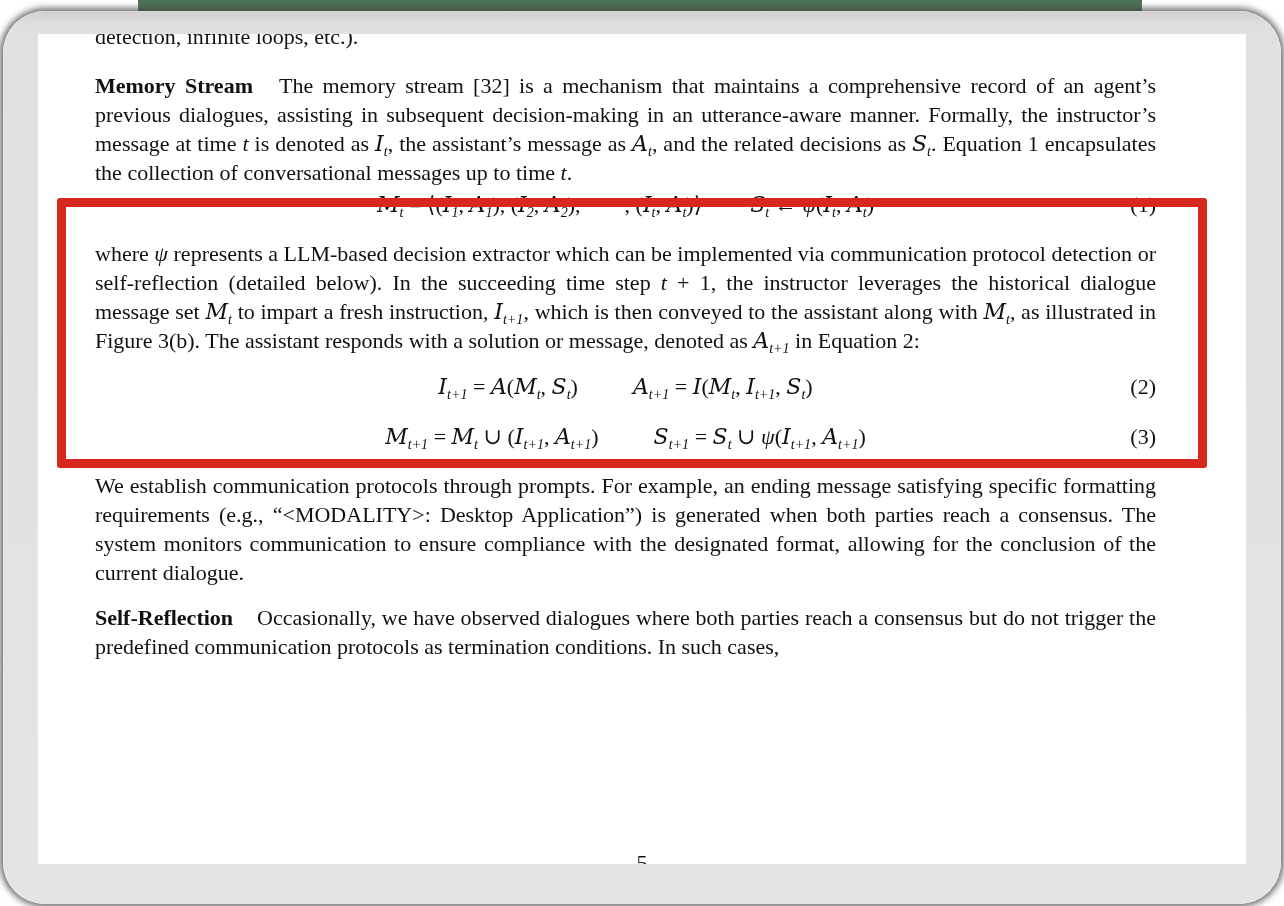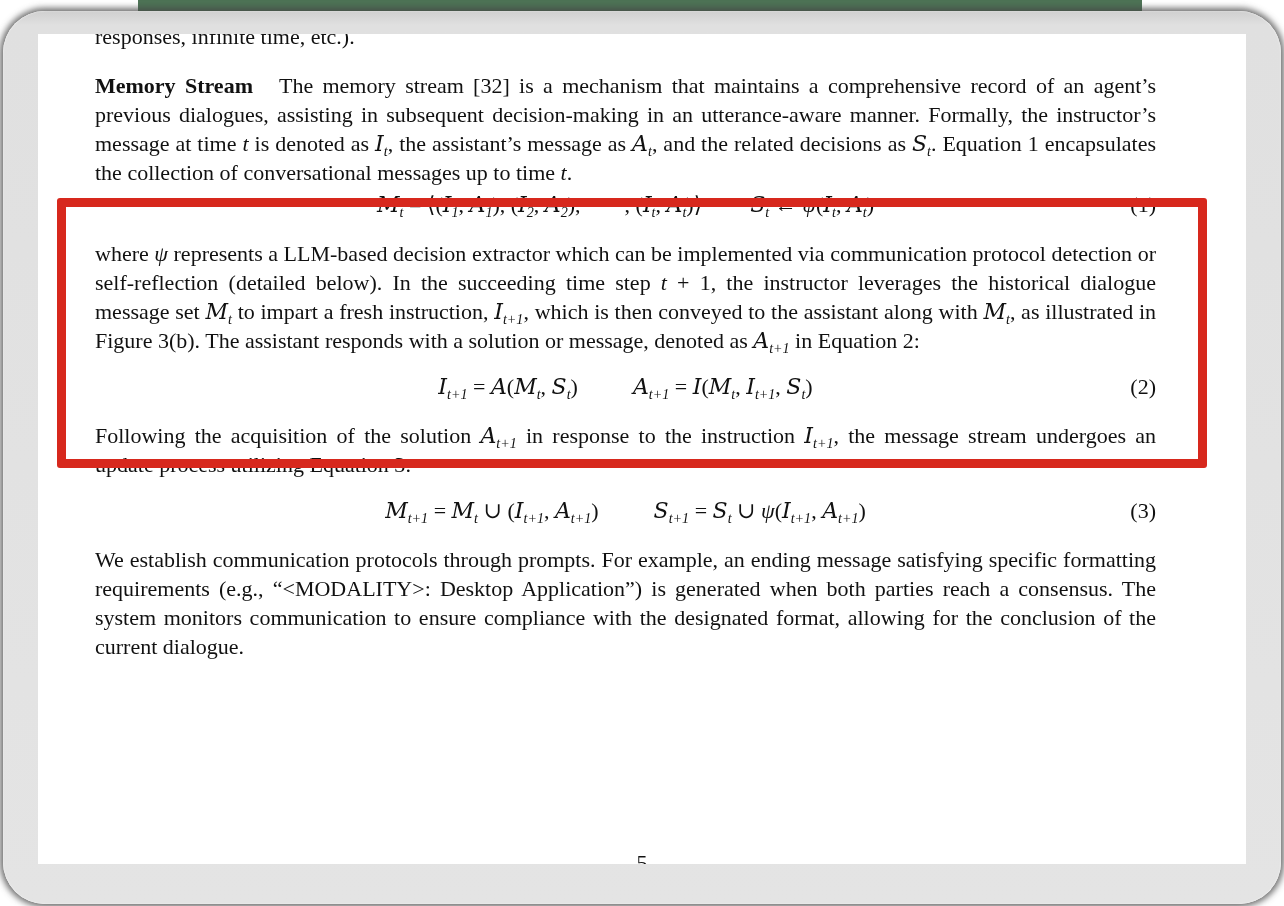--- a/index.html
+++ b/index.html
@@ -52,45 +52,45 @@
 </head>
 <body>
 
 <div class="root">
 
   <div class="slide-strip"></div>
 
   <div class="window">
     <div class="page">
 
-      <div class="para clipped">responses, infinite time, etc.).</div>
+      <div class="para clipped">detection, infinite loops, etc.).</div>
 
       <div class="para para-memory"><span class="seg-b">Memory Stream</span><span class="gap" style="width: 26px;"></span><span class="seg-t">The memory stream [32] is a mechanism that maintains a comprehensive record of an agent’s previous dialogues, assisting in subsequent decision-making in an utterance-aware manner. Formally, the instructor’s message at time </span><span class="seg-i">t</span><span class="seg-t"> is denoted as </span><span class="seg-m">I</span><sub class="seg-s">t</sub><span class="seg-t">, the assistant’s message as </span><span class="seg-m">A</span><sub class="seg-s">t</sub><span class="seg-t">, and the related decisions as </span><span class="seg-m">S</span><sub class="seg-s">t</sub><span class="seg-t">. Equation 1 encapsulates the collection of conversational messages up to time </span><span class="seg-i">t</span><span class="seg-t">.</span></div>
 
       <div class="equation">
         <span class="eq-body"><span class="seg-m">M</span><sub class="seg-s">t</sub><span class="seg-t"> = ⟨(</span><span class="seg-m">I</span><sub class="seg-s">1</sub><span class="seg-t">, </span><span class="seg-m">A</span><sub class="seg-s">1</sub><span class="seg-t">), (</span><span class="seg-m">I</span><sub class="seg-s">2</sub><span class="seg-t">, </span><span class="seg-m">A</span><sub class="seg-s">2</sub><span class="seg-t">), · · · , (</span><span class="seg-m">I</span><sub class="seg-s">t</sub><span class="seg-t">, </span><span class="seg-m">A</span><sub class="seg-s">t</sub><span class="seg-t">)⟩</span><span class="gap" style="width: 48px;"></span><span class="seg-m">S</span><sub class="seg-s">t</sub><span class="seg-t"> ← </span><span class="seg-i">ψ</span><span class="seg-t">(</span><span class="seg-m">I</span><sub class="seg-s">t</sub><span class="seg-t">, </span><span class="seg-m">A</span><sub class="seg-s">t</sub><span class="seg-t">)</span></span>
         <span class="eq-num">(1)</span>
       </div>
 
       <div class="para"><span class="seg-t">where </span><span class="seg-i">ψ</span><span class="seg-t"> represents a LLM-based decision extractor which can be implemented via communication protocol detection or self-reflection (detailed below). In the succeeding time step </span><span class="seg-i">t</span><span class="seg-t"> + 1, the instructor leverages the historical dialogue message set </span><span class="seg-m">M</span><sub class="seg-s">t</sub><span class="seg-t"> to impart a fresh instruction, </span><span class="seg-m">I</span><sub class="seg-s">t+1</sub><span class="seg-t">, which is then conveyed to the assistant along with </span><span class="seg-m">M</span><sub class="seg-s">t</sub><span class="seg-t">, as illustrated in Figure 3(b). The assistant responds with a solution or message, denoted as </span><span class="seg-m">A</span><sub class="seg-s">t+1</sub><span class="seg-t"> in Equation 2:</span></div>
 
       <div class="equation">
         <span class="eq-body"><span class="seg-m">I</span><sub class="seg-s">t+1</sub><span class="seg-t"> = </span><span class="seg-m">A</span><span class="seg-t">(</span><span class="seg-m">M</span><sub class="seg-s">t</sub><span class="seg-t">, </span><span class="seg-m">S</span><sub class="seg-s">t</sub><span class="seg-t">)</span><span class="gap" style="width: 55px;"></span><span class="seg-m">A</span><sub class="seg-s">t+1</sub><span class="seg-t"> = </span><span class="seg-m">I</span><span class="seg-t">(</span><span class="seg-m">M</span><sub class="seg-s">t</sub><span class="seg-t">, </span><span class="seg-m">I</span><sub class="seg-s">t+1</sub><span class="seg-t">, </span><span class="seg-m">S</span><sub class="seg-s">t</sub><span class="seg-t">)</span></span>
         <span class="eq-num">(2)</span>
       </div>
 
-      <div class="para"><span class="seg-t">Following the acquisition of the solution </span><span class="seg-m">A</span><sub class="seg-s">t+1</sub><span class="seg-t"> in response to the instruction </span><span class="seg-m">I</span><sub class="seg-s">t+1</sub><span class="seg-t">, the message stream undergoes an update process utilizing Equation 3:</span></div>
 
       <div class="equation">
         <span class="eq-body"><span class="seg-m">M</span><sub class="seg-s">t+1</sub><span class="seg-t"> = </span><span class="seg-m">M</span><sub class="seg-s">t</sub><span class="seg-t"> ∪ (</span><span class="seg-m">I</span><sub class="seg-s">t+1</sub><span class="seg-t">, </span><span class="seg-m">A</span><sub class="seg-s">t+1</sub><span class="seg-t">)</span><span class="gap" style="width: 55px;"></span><span class="seg-m">S</span><sub class="seg-s">t+1</sub><span class="seg-t"> = </span><span class="seg-m">S</span><sub class="seg-s">t</sub><span class="seg-t"> ∪ </span><span class="seg-i">ψ</span><span class="seg-t">(</span><span class="seg-m">I</span><sub class="seg-s">t+1</sub><span class="seg-t">, </span><span class="seg-m">A</span><sub class="seg-s">t+1</sub><span class="seg-t">)</span></span>
         <span class="eq-num">(3)</span>
       </div>
 
       <div class="para para-protocols"><span class="seg-t">We establish communication protocols through prompts. For example, an ending message satisfying specific formatting requirements (e.g., “&lt;MODALITY&gt;: Desktop Application”) is generated when both parties reach a consensus. The system monitors communication to ensure compliance with the designated format, allowing for the conclusion of the current dialogue.</span></div>
 
+      <div class="para para-self-reflection"><span class="seg-b">Self-Reflection</span><span class="gap" style="width: 24px;"></span><span class="seg-t">Occasionally, we have observed dialogues where both parties reach a consensus but do not trigger the predefined communication protocols as termination conditions. In such cases,</span></div>
 
       <div class="page-num">5</div>
     </div>
   </div>
 
   <div class="red-box" style="border-color: rgb(215, 40, 29);"></div>
 
 </div>
 
 </body></html>

